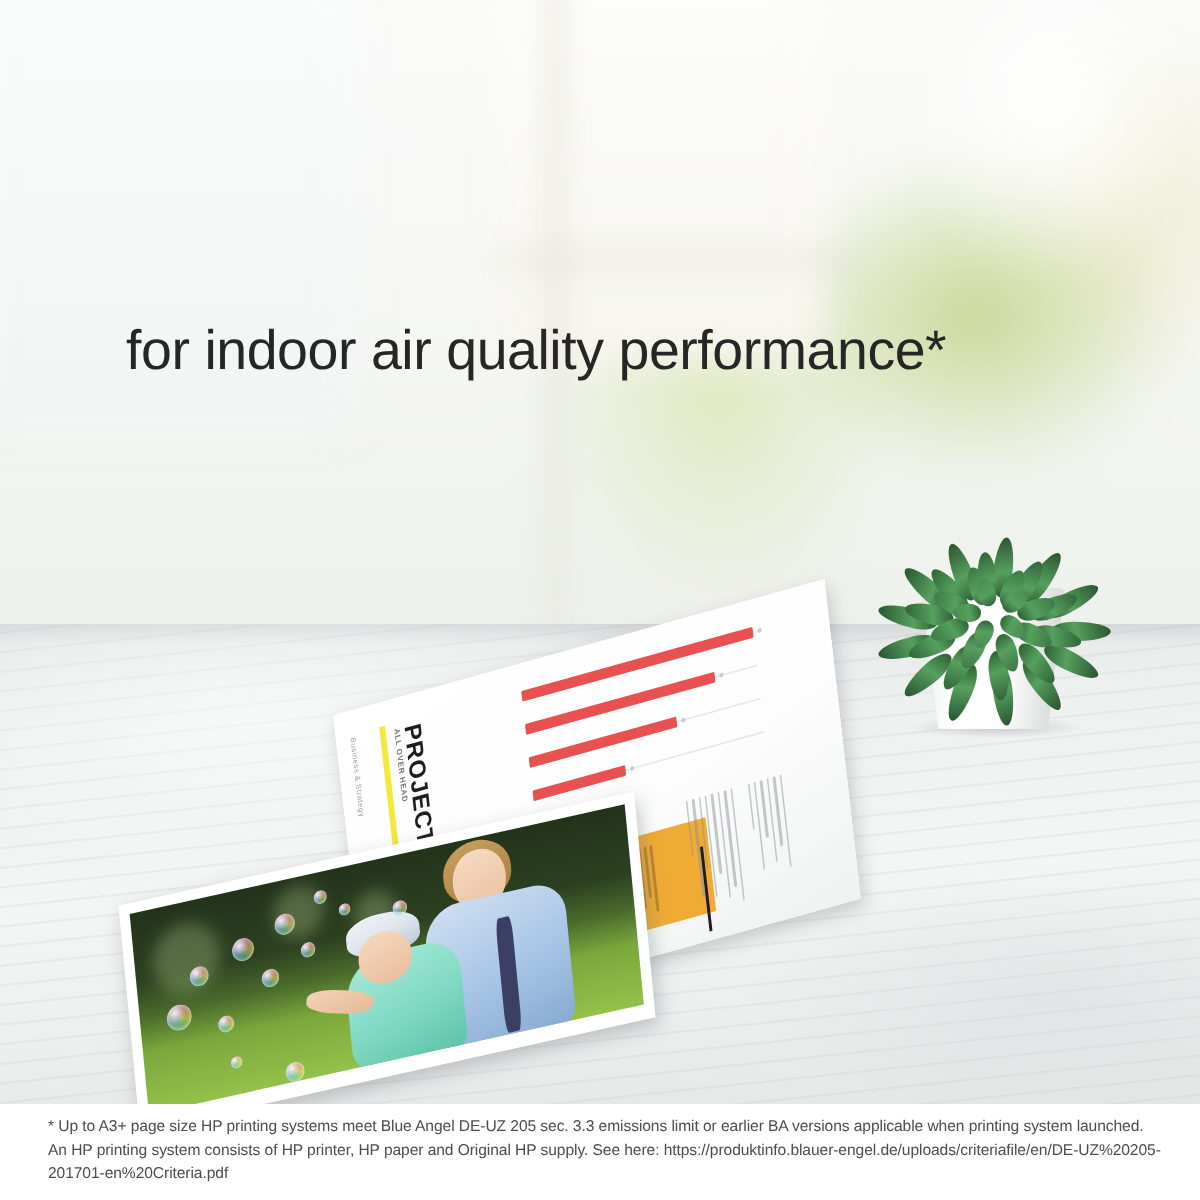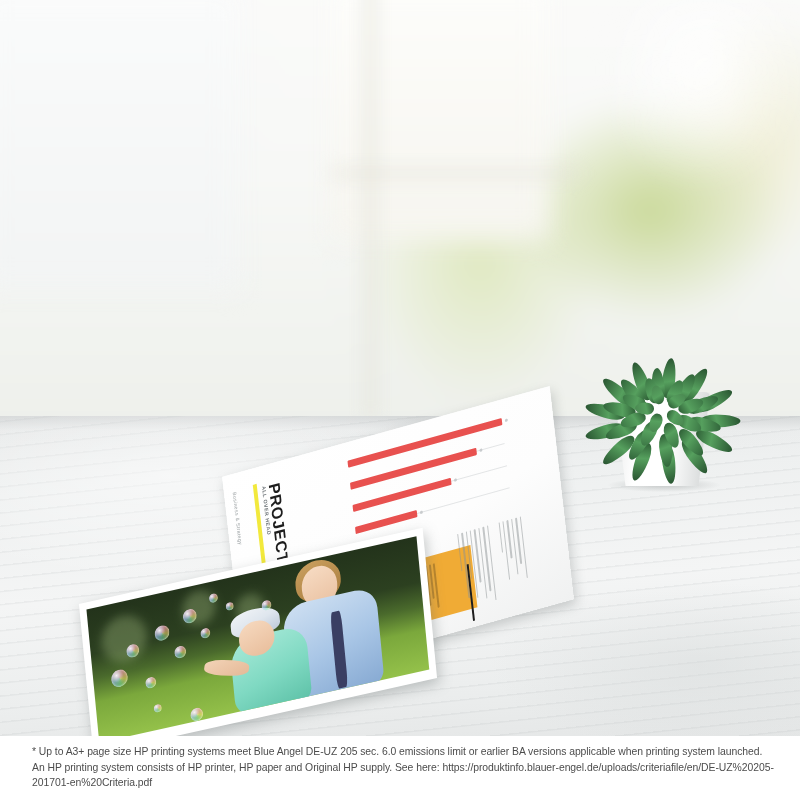--- a/index.html
+++ b/index.html
@@ -551,21 +551,22 @@
           <div class="bubble" style="left: 112px; top: 44px; width: 10px; height: 10px;"></div>
           <div class="bubble" style="left: 124px; top: 12px; width: 9px; height: 9px;"></div>
           <div class="bubble" style="left: 94px; top: 120px; width: 13px; height: 13px;"></div>
           <div class="bubble" style="left: 140px; top: 24px; width: 8px; height: 8px;"></div>
           <div class="bubble" style="left: 176px; top: 30px; width: 10px; height: 10px;"></div>
           <div class="bubble" style="left: 58px; top: 108px; width: 8px; height: 8px;"></div>
         </div>
     </div>
   </div>
 
+  <div class="subhead">for indoor air quality performance*</div>
 
   <div class="footnote-band"></div>
   <div class="footnote">
-    <span>* Up to A3+ page size HP printing systems meet Blue Angel DE-UZ 205 sec. 6.0 emissions limit or earlier BA versions applicable when printing system</span>
+    <span>* Up to A3+ page size HP printing systems meet Blue Angel DE-UZ 205 sec. 3.3 emissions limit or earlier BA versions applicable when printing system</span>
     <span>launched. An HP printing system consists of HP printer, HP paper and Original HP supply. See here:</span>
     <span class="fn-url">https://produktinfo.blauer-engel.de/uploads/criteriafile/en/DE-UZ%20205-201701-en%20Criteria.pdf</span>
   </div>
 
 </div>
 
 </body></html>

